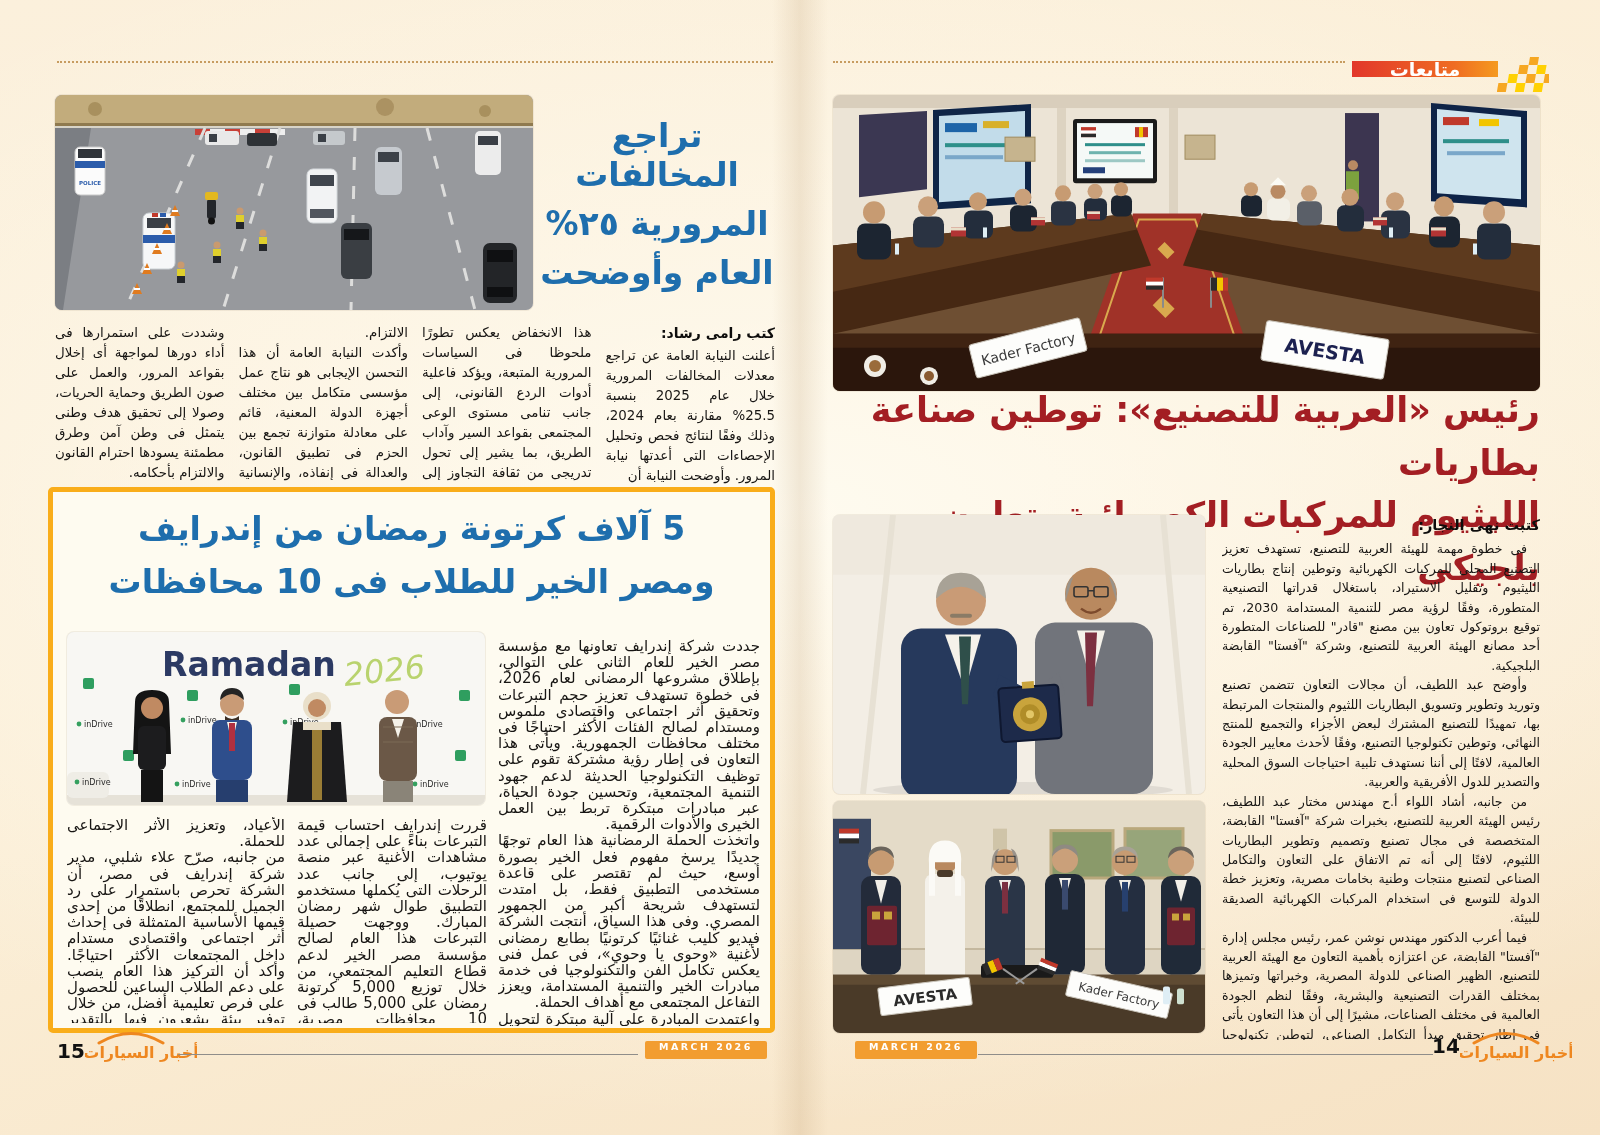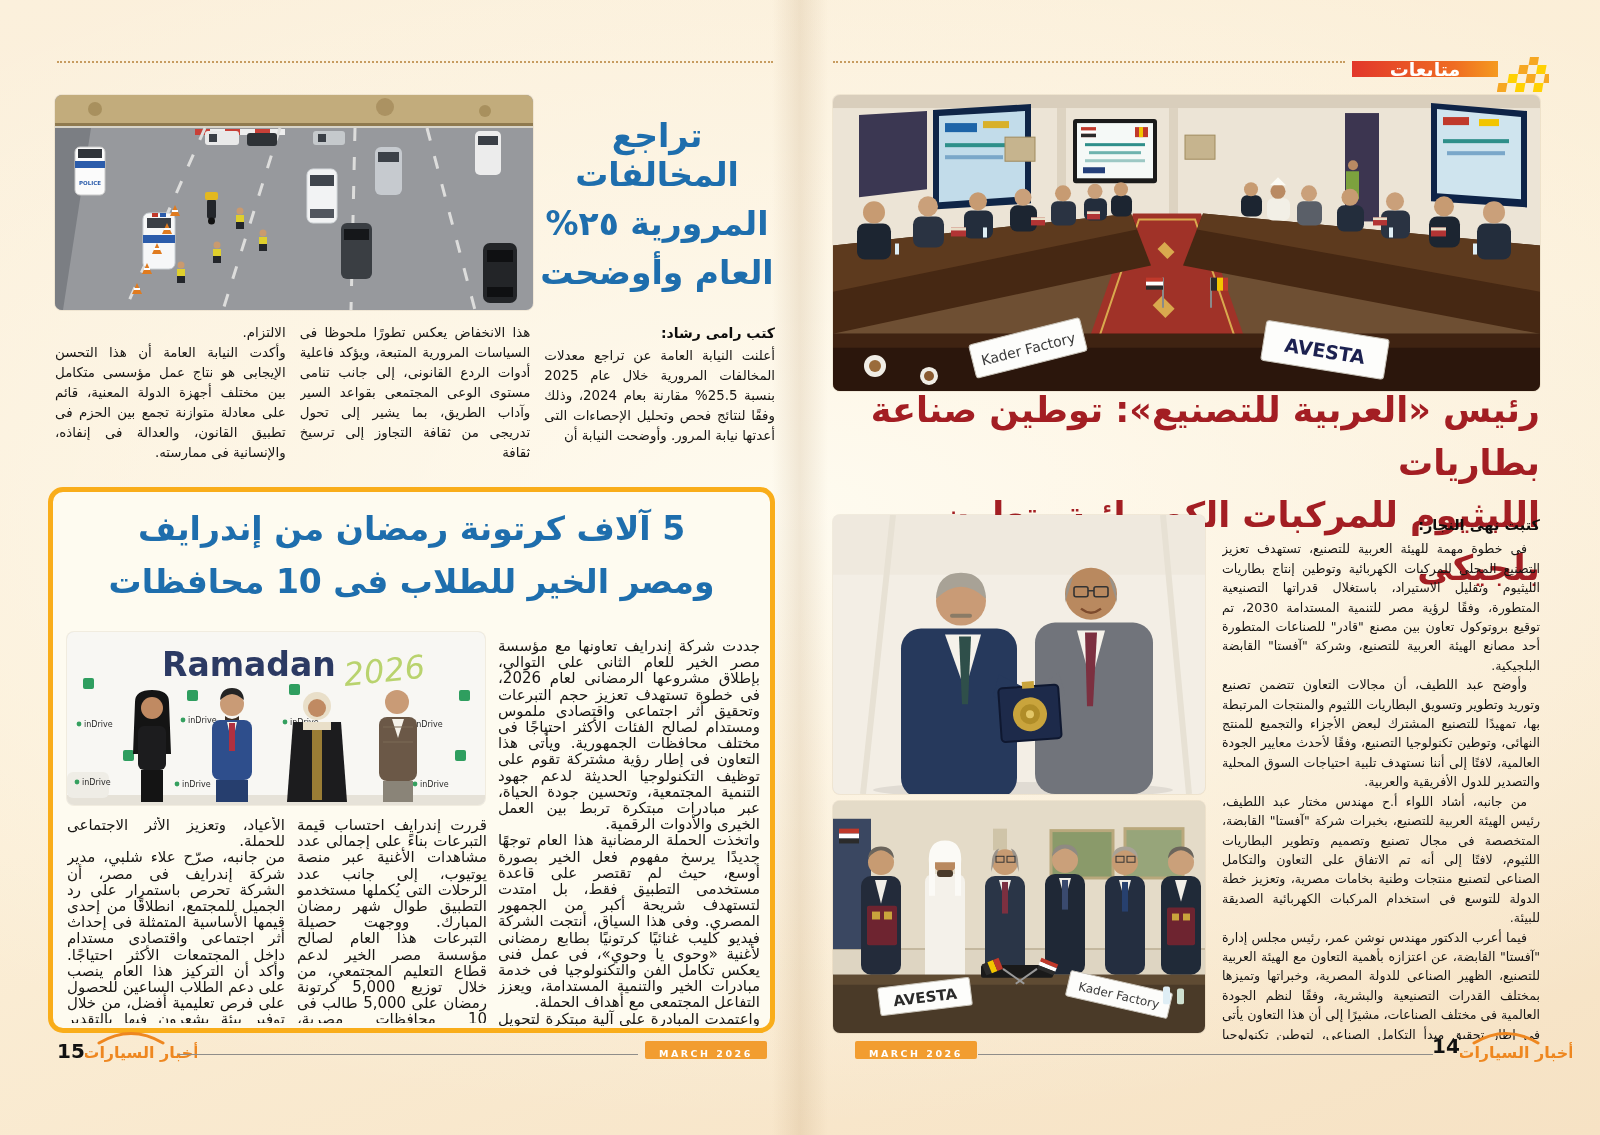--- a/index.html
+++ b/index.html
@@ -44,34 +44,34 @@
 
   .traffic-cols { position:absolute; left:55px; top:323px; width:720px; height:180px;
     display:flex; gap:14px; direction:rtl; }
   .traffic-cols .col { flex:1; font-size:13.4px; line-height:20px; overflow:hidden; }
 
   .rp-text { position:absolute; left:1222px; top:516px; width:318px; height:524px;
     font-size:12.6px; line-height:19.4px; }
   .rp-text .byline { font-size:14.5px; margin-bottom:4px; }
 
   .yellow-box { position:absolute; left:48px; top:487px; width:727px; height:546px;
-    border:5px solid #f9ad1a; background:#fefbf0; border-radius:15px; }
+    border:5px solid #f9ad1a; background:#fefbf0; border-radius:5px; }
   .ybx-photo { left:14px; top:140px; width:418px; height:173px; }
   .ybx-col { position:absolute; font-size:15px; line-height:16.2px; }
   .ybx-col-right { right:10px; top:146px; width:262px; height:388px; }
   .ybx-col-left  { left:14px;  top:325px; width:218px; height:206px; }
   .ybx-col-mid   { left:244px; top:325px; width:190px; height:206px; }
 
   
   .footer-line { position:absolute; height:0; border-top:1px solid #8f8d8a; }
   .fl-left { left:178px; top:1054px; width:460px; }
   .fl-right { left:978px; top:1054px; width:455px; }
   .issue-badge { position:absolute; top:1041px; height:18px; padding:0 14px;
     background:#f29d30; color:#fff; font-weight:bold; font-size:9.5px; letter-spacing:2.5px;
-    display:flex; align-items:flex-end; border-radius:2px; }
+    display:flex; align-items:flex-start; border-radius:2px; }
   .badge-left-page { left:645px; } .badge-right-page { left:855px; }
   .brand { position:absolute; display:flex; align-items:flex-end; }
   .brand-left { left:57px; top:1030px; } .brand-right { left:1432px; top:1030px;align-items:center; }
   .pagenum { font-weight:bold; font-size:20px; color:#111; line-height:1; padding-bottom:3px; }
 </style>
 </head>
 <body>
 
 <div class="spread">
   <div class="gutter-shadow"></div>
@@ -495,20 +495,23 @@
       <p class="byline">كتب رامى رشاد:</p>
       <div class="pre">أعلنت النيابة العامة عن تراجع معدلات المخالفات المرورية خلال عام 2025 بنسبة 25.5% مقارنة بعام 2024، وذلك وفقًا لنتائج فحص وتحليل الإحصاءات التى أعدتها نيابة المرور. وأوضحت النيابة أن</div>
     </div>
     <div class="col">
       <div class="pre">هذا الانخفاض يعكس تطورًا ملحوظا فى السياسات المرورية المتبعة، ويؤكد فاعلية أدوات الردع القانونى، إلى جانب تنامى مستوى الوعى المجتمعى بقواعد السير وآداب الطريق، بما يشير إلى تحول تدريجى من ثقافة التجاوز إلى ترسيخ ثقافة</div>
     </div>
     <div class="col">
       <div class="pre">الالتزام.
 وأكدت النيابة العامة أن هذا التحسن الإيجابى هو نتاج عمل مؤسسى متكامل بين مختلف أجهزة الدولة المعنية، قائم على معادلة متوازنة تجمع بين الحزم فى تطبيق القانون، والعدالة فى إنفاذه، والإنسانية فى ممارسته.</div>
     </div>
+    <div class="col">
+      <div class="pre">وشددت على استمرارها فى أداء دورها لمواجهة أى إخلال بقواعد المرور، والعمل على صون الطريق وحماية الحريات، وصولا إلى تحقيق هدف وطنى يتمثل فى وطن آمن وطرق مطمئنة يسودها احترام القانون والالتزام بأحكامه.</div>
+    </div>
   </div>
 
   <section class="yellow-box">
     <h2 class="box-headline">
       <span>5 آلاف كرتونة رمضان من إندرايف</span><br>
       <span>ومصر الخير للطلاب فى 10 محافظات</span>
     </h2>
     <figure class="photo ybx-photo">
       <svg viewBox="0 0 418 173" preserveAspectRatio="none">
         <rect width="418" height="173" fill="#f8f7f3"></rect>

